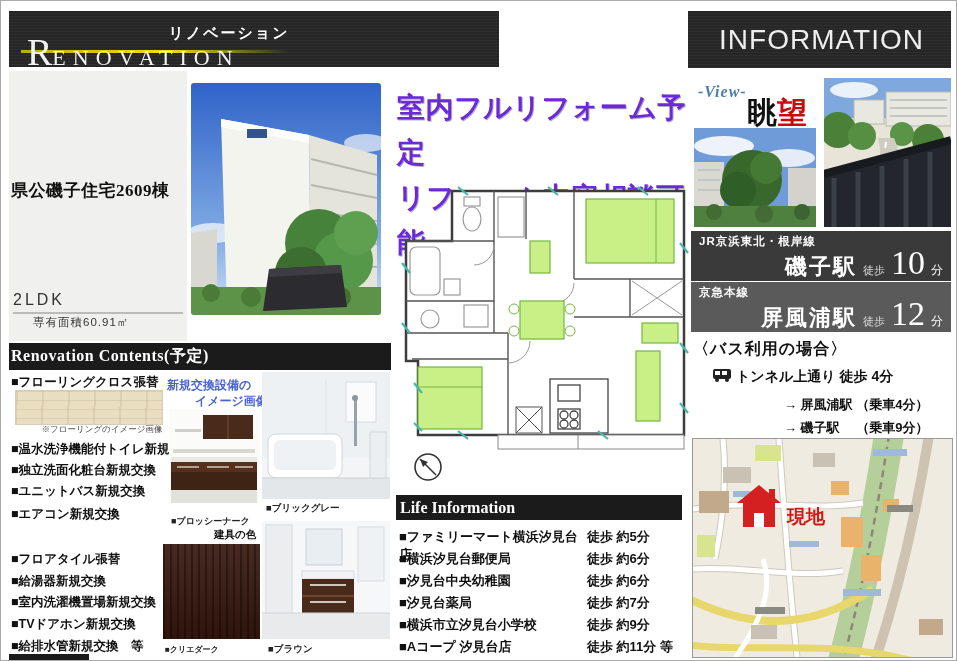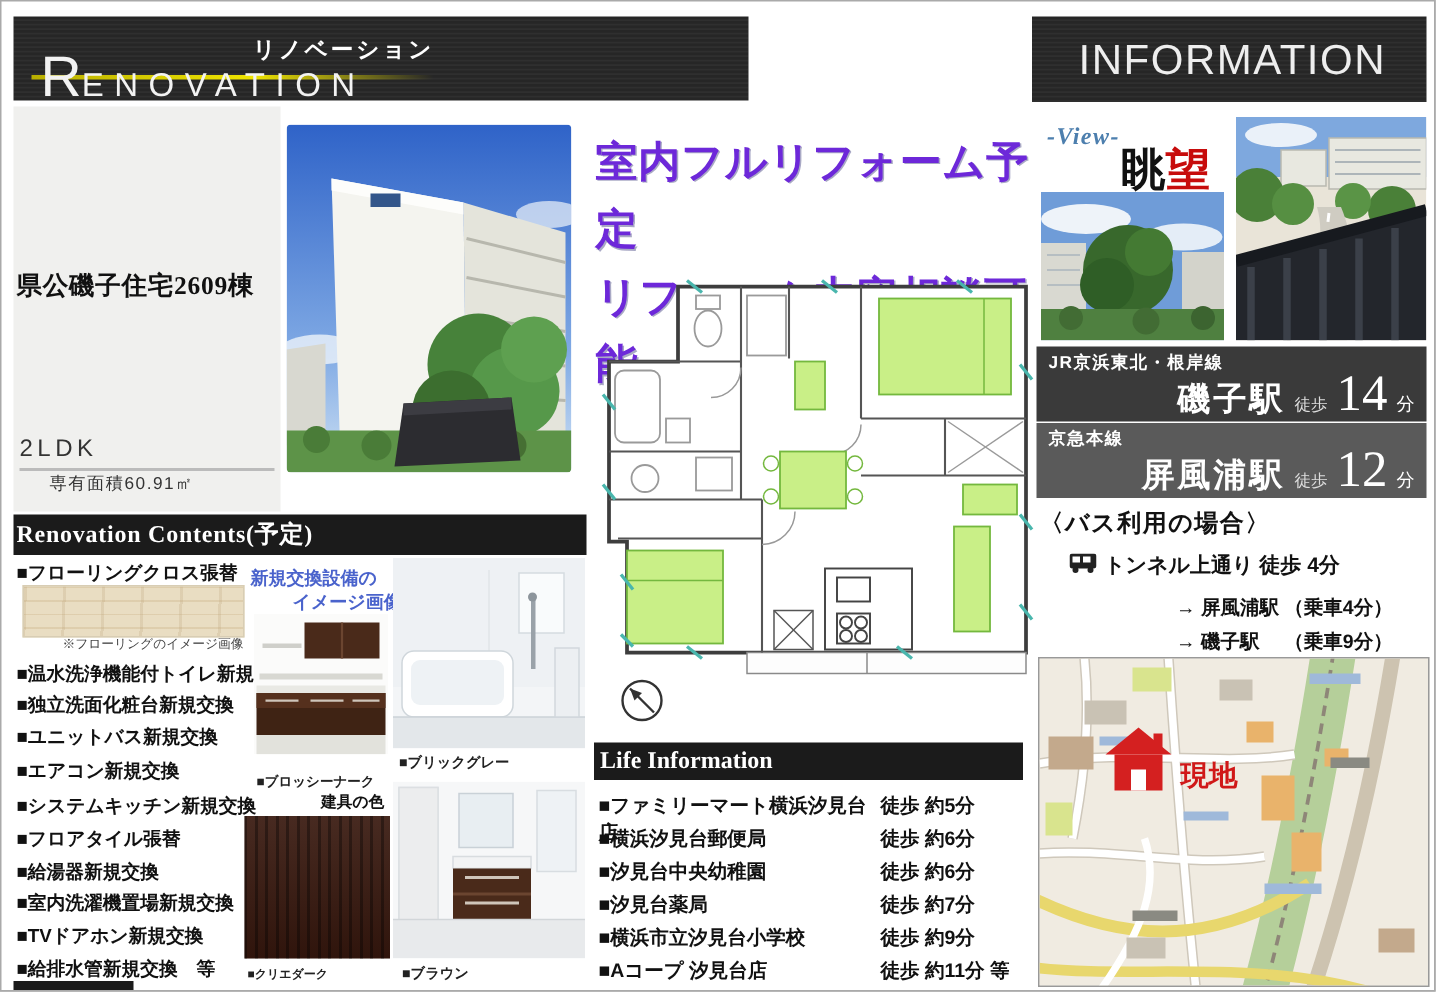--- a/index.html
+++ b/index.html
@@ -9,21 +9,21 @@
   .abs{position:absolute;}
 
   
   .hdr-left{left:8px;top:10px;width:490px;height:56px;background:#262626;
             background-image:linear-gradient(0deg,rgba(255,255,255,.04) 1px,transparent 1px);
             background-size:3px 3px;}
   .brand-kana{left:140px;top:13px;width:160px;text-align:center;color:#fff;
               font-weight:bold;font-size:15px;letter-spacing:2px;font-family:"Liberation Serif",serif;}
   .brand-line{left:12px;top:39px;width:268px;height:3px;
               background:linear-gradient(90deg,#b8ae00,#efe400 55%,rgba(239,228,0,0));}
-  .brand-en{left:18px;top:22px;color:#f2f2f2;font-family:Liberation Sans, sans-serif;white-space:nowrap;}
+  .brand-en{left:18px;top:22px;color:#f2f2f2;font-family:Liberation Serif, serif;white-space:nowrap;}
   .brand-en .big{font-size:38px;line-height:38px;font-weight:normal;}
   .brand-en .rest{font-size:22px;letter-spacing:7px;font-weight:normal;}
   .hdr-right{left:687px;top:10px;width:263px;height:57px;background:#262626;
              background-image:linear-gradient(0deg,rgba(255,255,255,.04) 1px,transparent 1px);
              background-size:3px 3px;display:flex;align-items:center;justify-content:flex-end;}
   .info-label{color:#eee;font-size:28px;letter-spacing:1px;padding-right:27px;font-stretch:condensed;}
 
   
   .prop-panel{left:8px;top:70px;width:178px;height:270px;background:#f0f0ee;}
   .prop-name{left:10px;top:178px;width:175px;font-family:"Liberation Serif",serif;
@@ -335,21 +335,21 @@
       </g>
       <line x1="0" y1="96" x2="127" y2="62" stroke="#171a1f" stroke-width="8"></line>
     </svg>
   </div>
 
   <div class="abs train-bar train-bar1">
     <div class="train-line">JR京浜東北・根岸線</div>
     <div class="train-row">
       <span class="station">磯子駅</span>
       <span class="walk">徒歩</span>
-      <span class="mins">14</span>
+      <span class="mins">10</span>
       <span class="unit">分</span>
     </div>
   </div>
   <div class="abs train-bar train-bar2">
     <div class="train-line">京急本線</div>
     <div class="train-row">
       <span class="station">屏風浦駅</span>
       <span class="walk">徒歩</span>
       <span class="mins">12</span>
       <span class="unit">分</span>
@@ -441,21 +441,20 @@
   <div class="abs reno-bar">
     <div class="reno-title">Renovation Contents(予定)</div>
   </div>
   <div class="abs reno-item" style="top:373px">■フローリングクロス張替</div>
   <div class="abs floor-sample"></div>
   <div class="abs floor-cap">※フローリングのイメージ画像</div>
   <div class="abs reno-item" style="top:440px">■温水洗浄機能付トイレ新規交換</div>
   <div class="abs reno-item" style="top:461px">■独立洗面化粧台新規交換</div>
   <div class="abs reno-item" style="top:482px">■ユニットバス新規交換</div>
   <div class="abs reno-item" style="top:505px">■エアコン新規交換</div>
-  <div class="abs reno-item" style="top:528px">■システムキッチン新規交換</div>
   <div class="abs reno-item" style="top:550px">■フロアタイル張替</div>
   <div class="abs reno-item" style="top:572px">■給湯器新規交換</div>
   <div class="abs reno-item" style="top:593px">■室内洗濯機置場新規交換</div>
   <div class="abs reno-item" style="top:615px">■TVドアホン新規交換</div>
   <div class="abs reno-item" style="top:637px">■給排水管新規交換　等</div>
 
   <div class="note-blue" style="left:166px;top:376px">新規交換設備の</div>
   <div class="note-blue" style="left:194px;top:392px">イメージ画像</div>
 
   <div class="photo-frame" style="left:168px;top:408px;width:90px;height:94px">

